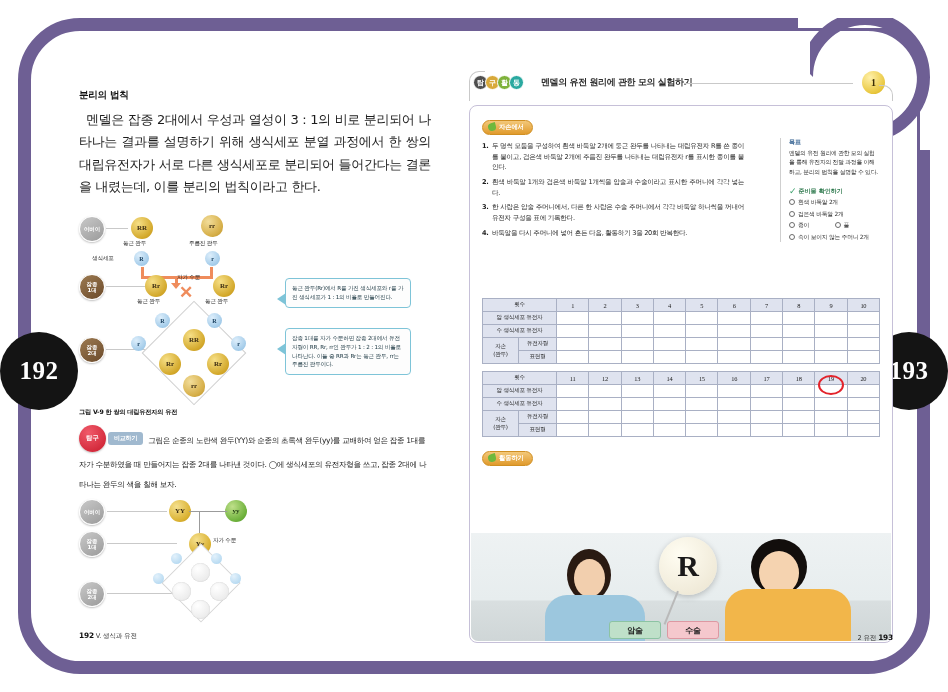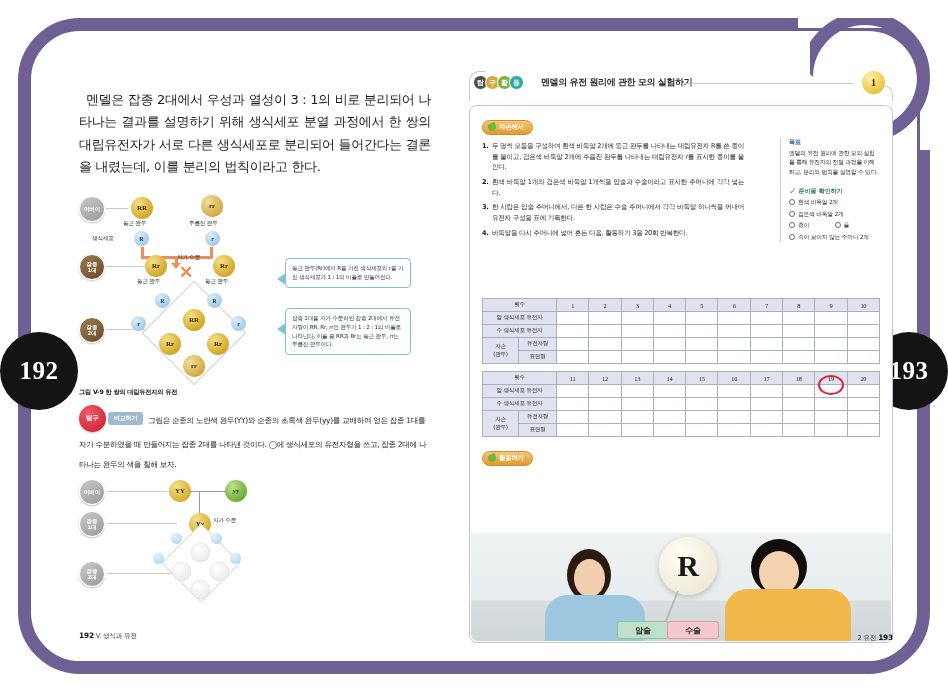--- a/index.html
+++ b/index.html
@@ -264,20 +264,21 @@
     <span>192</span>
   </div>
   <div class="pagetab right">
     <span>193</span>
   </div>
 
   <div class="spread">
 
     <div class="page page-left">
 
+      <div class="lp-title">분리의 법칙</div>
 
       <p class="lp-para">
         <span>멘델은 잡종 2대에서 우성과 열성이 3 : 1의 비로 분리되어 나타나는 결과를 설명하기 위해 생식세포 분열 과정에서 한 쌍의 대립유전자가 서로 다른 생식세포로 분리되어 들어간다는 결론을 내렸는데, 이를 분리의 법칙이라고 한다.</span>
       </p>
 
       <div class="diagram1">
 
         <div class="gen-badge grey" style="left:0px; top:4px;">어버이</div>
         <div class="gen-badge brown" style="left:0px; top:62px;">잡종<br>1대</div>
         <div class="gen-badge brown" style="left:0px; top:125px;">잡종<br>2대</div>
@@ -624,21 +625,21 @@
             <div class="head" style="left:36px; top:14px; width:40px; height:44px; background:#f5d3b0;"></div>
             <div class="torso" style="left:2px; top:52px; width:126px; height:56px; background:#f2b64a;"></div>
           </div>
 
           <div class="magnify">
             <span>R</span>
           </div>
           <div class="mag-stem"></div>
           <div class="mag-dot"></div>
 
-          <div class="card-label" style="left:146px; background:#bfe0c9; border:1px solid #8cc3a3;">
+          <div class="card-label" style="left:138px; background:#bfe0c9; border:1px solid #8cc3a3;">
             <span>암술</span>
           </div>
           <div class="card-label" style="left:196px; background:#f5c8cd; border:1px solid #dd98a2;">
             <span>수술</span>
           </div>
         </div>
       </div>
 
       <div class="footer-right">
         <span>2 유전</span>

